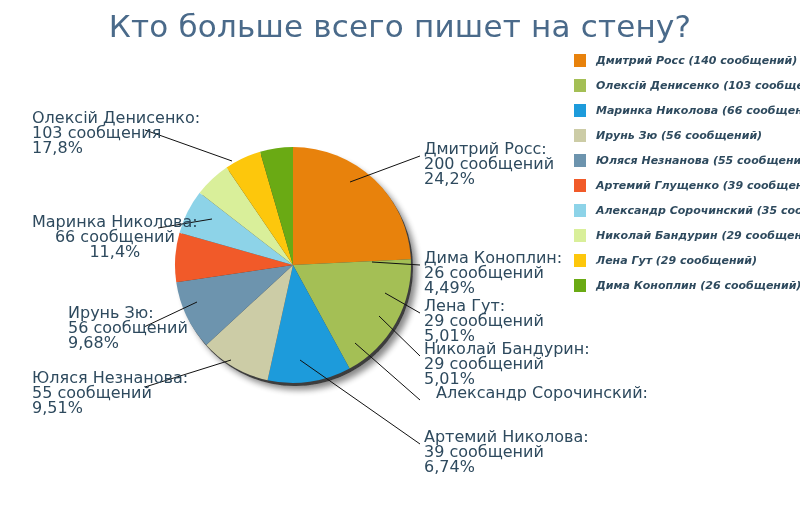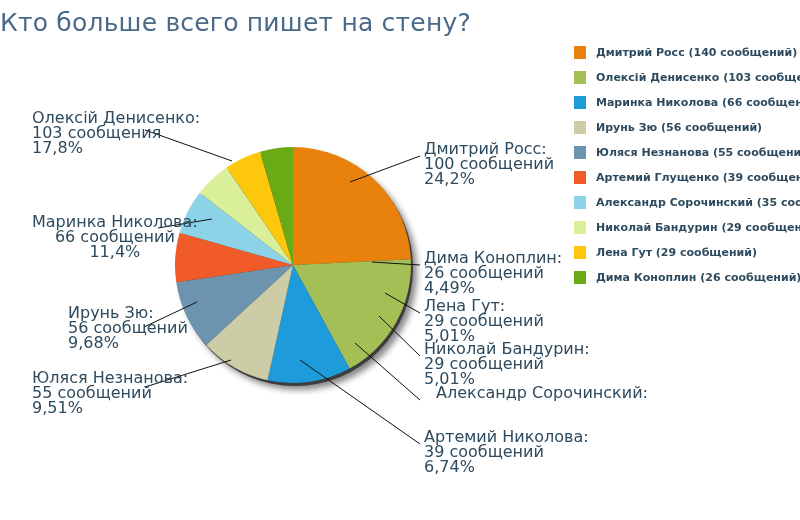--- a/index.html
+++ b/index.html
@@ -14,22 +14,22 @@
     overflow: hidden;
     font-family: "DejaVu Sans", "Liberation Sans", sans-serif;
     background: #ffffff;
   }
 
   #chart-title {
     position: absolute;
     left: 0;
     top: 8px;
     width: 800px;
-    text-align: left;
-    font-size: 25px;
+    text-align: center;
+    font-size: 31px;
     color: #4a6a8a;
     font-family: "DejaVu Sans", "Liberation Sans", sans-serif;
     font-weight: normal;
     letter-spacing: 0.2px;
     white-space: nowrap;
   }
 
   
   #pie-area {
     position: absolute;
@@ -54,22 +54,23 @@
     white-space: nowrap;
   }
   .callout.left  { text-align: left; }
   .callout.right { text-align: left; }
   .callout .ln { display: block; }
 
   
   #legend {
     position: absolute;
     left: 574px;
-    top: 40px;
+    top: 48px;
     width: 226px;
+    font-style: italic;
   }
   .legend-row {
     display: flex;
     align-items: center;
     height: 25px;
     overflow: hidden;
   }
   .legend-swatch {
     width: 12px;
     height: 13px;
@@ -144,21 +145,21 @@
 </div>
 
 <div class="callout left" style="left:32px; top:370px;">
   <span class="ln">Юляся Незнанова:</span>
   <span class="ln">55 сообщений</span>
   <span class="ln">9,51%</span>
 </div>
 
 <div class="callout right" style="left:424px; top:141px;">
   <span class="ln">Дмитрий Росс:</span>
-  <span class="ln">100 сообщений</span>
+  <span class="ln">200 сообщений</span>
   <span class="ln">24,2%</span>
 </div>
 
 <div class="callout right" style="left:424px; top:250px;">
   <span class="ln">Дима Коноплин:</span>
   <span class="ln">26 сообщений</span>
   <span class="ln">4,49%</span>
 </div>
 
 <div class="callout right" style="left:424px; top:298px;">

